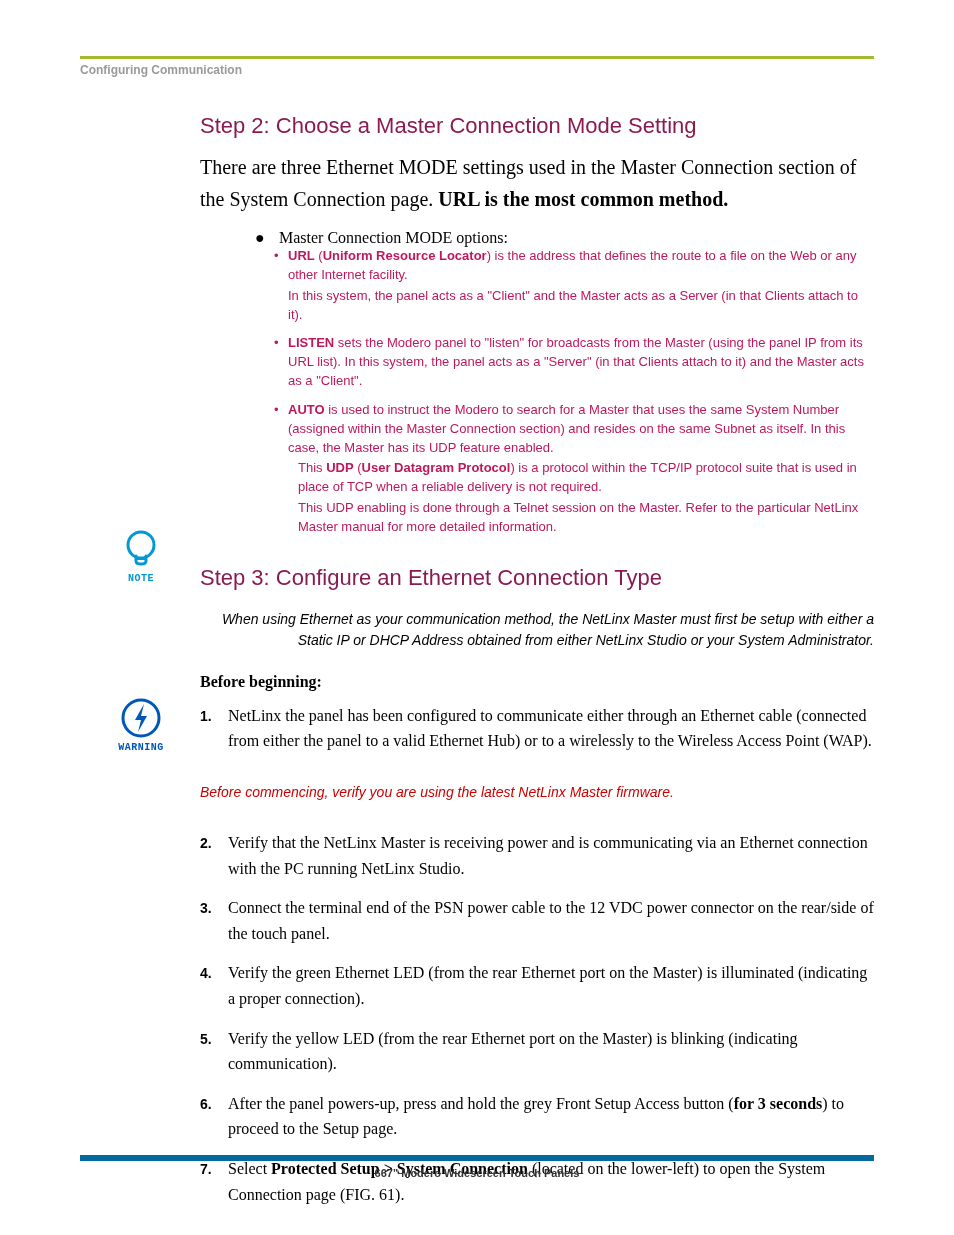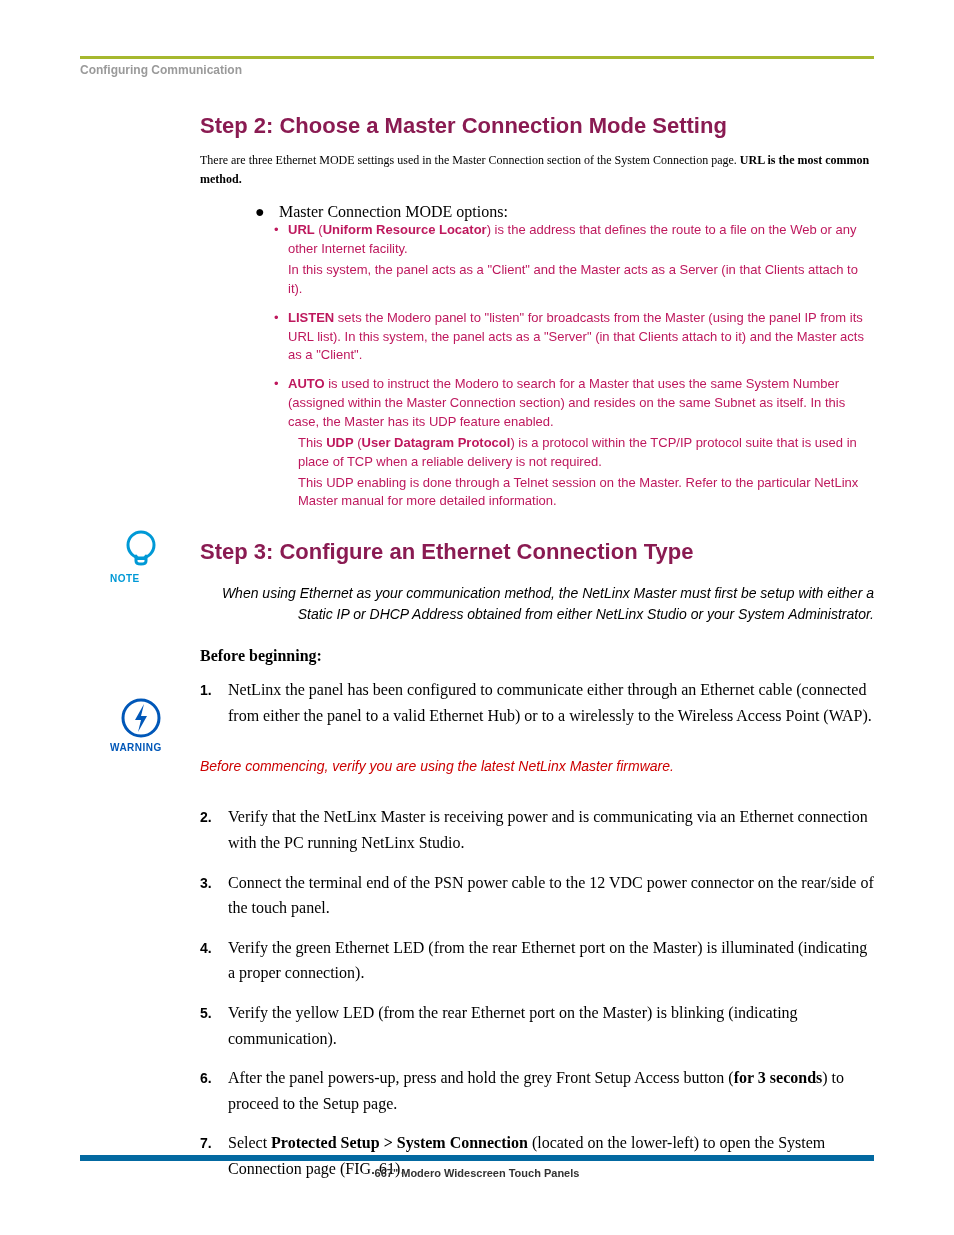--- a/index.html
+++ b/index.html
@@ -28,26 +28,26 @@
     color: #9a9a9a;
     margin-bottom: 36px;
   }
   .content {
     margin-left: 120px;
     margin-right: 0;
   }
   h2.step-heading {
     font-family: Arial, Helvetica, sans-serif;
     font-size: 22px;
-    font-weight: bold;
+    font-weight: normal;
     color: #8a1b52;
     margin: 0 0 12px 0;
   }
   p.body {
-    font-size: 12px;
+    font-size: 20px;
     line-height: 1.6;
     margin: 0 0 14px 0;
   }
   .body .b { font-weight: bold; }
   .options-line {
     font-size: 16px;
     margin: 0 0 0 55px;
   }
   .options-line .dot {
     display: inline-block;
@@ -78,21 +78,22 @@
   }
   .sub-list .udpblock {
     display: block;
     margin-top: 2px;
     margin-left: 10px;
   }
   .note-callout, .warning-callout {
     position: absolute;
     left: 110px;
     width: 62px;
-    font-family: Liberation Sans, sans-serif;
+    text-align: center;
+    font-family: Liberation Mono, monospace;
   }
   .note-callout svg, .warning-callout svg {
     display: block;
     margin: 0 auto;
   }
   .note-label {
     font-size: 10px;
     font-weight: bold;
     color: #0099d6;
     letter-spacing: 0.5px;

